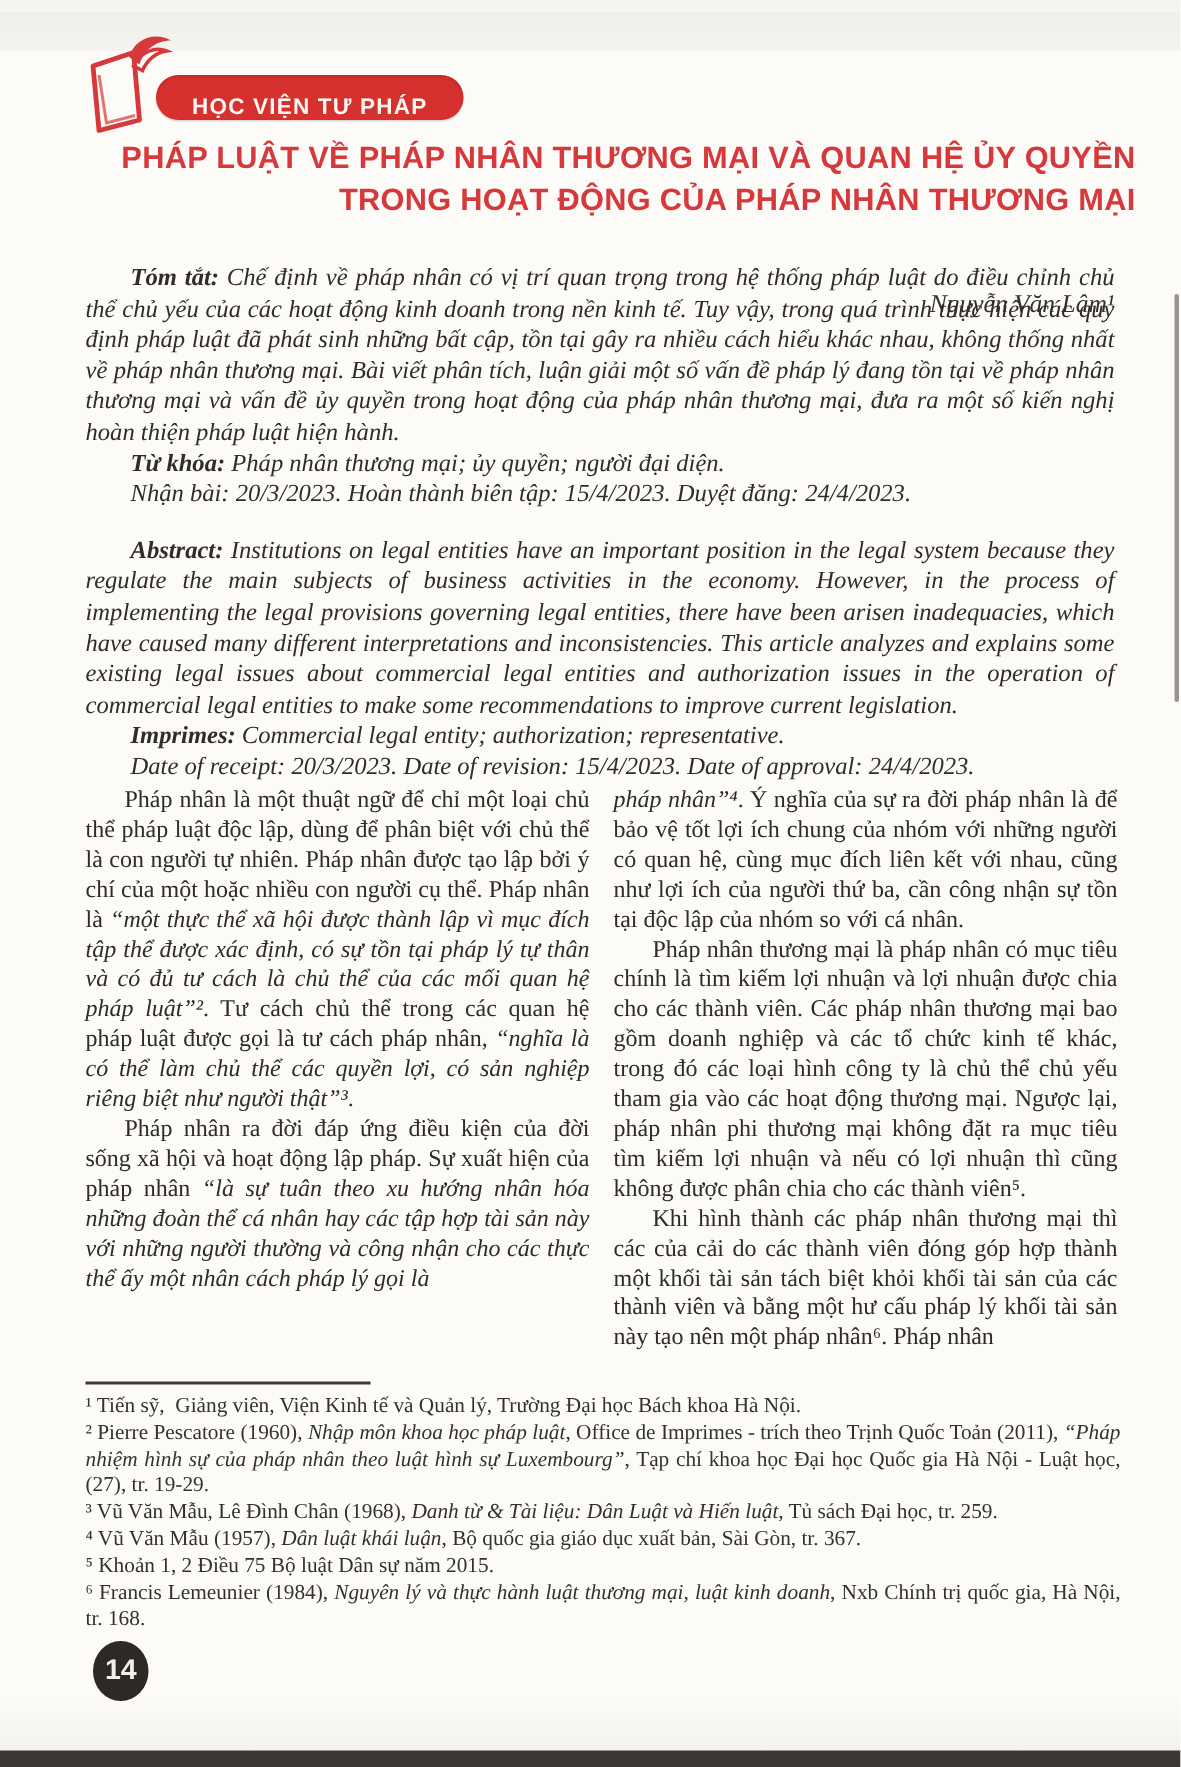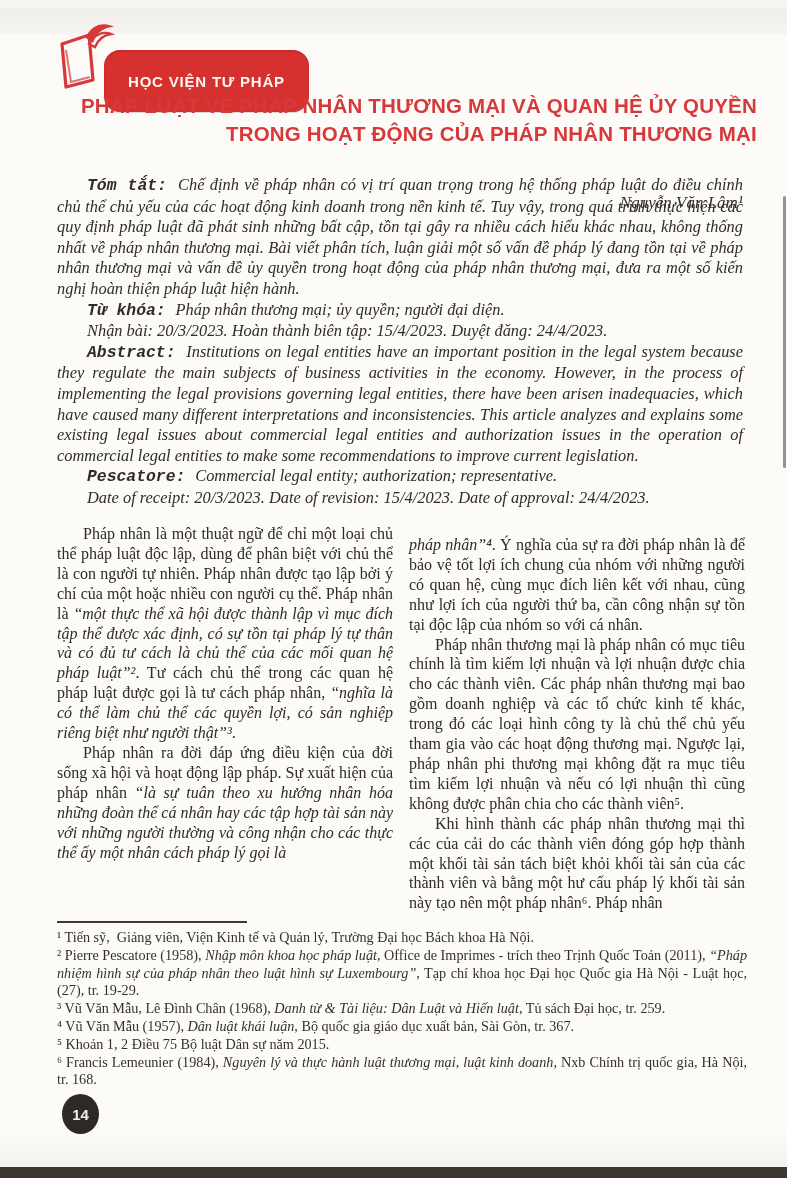--- a/index.html
+++ b/index.html
@@ -14,22 +14,22 @@
   
   .scan-bar-bottom{position:absolute;left:0;right:0;bottom:0;height:11px;background:#3b3733;}
   .scan-line-right{position:absolute;right:1px;top:196px;width:3px;height:272px;background:rgba(72,62,52,.55);border-radius:2px;}
   .scan-haze-top{position:absolute;left:0;right:0;top:8px;height:26px;background:rgba(120,114,105,.05);}
 
   
   .logo{position:absolute;left:56px;top:20px;width:62px;height:70px;}
   .badge{
     position:absolute;left:104px;top:50px;height:30px;
     background:#d6302f;border-radius:16px;
-    display:flex;align-items:center;justify-content:center;
-    padding:16px 24px;box-shadow:0 1px 2px rgba(140,30,30,.35) inset,0 1px 1px rgba(0,0,0,.15);
+    display:flex;align-items:flex-end;justify-content:center;
+    padding:0 24px;box-shadow:0 1px 2px rgba(140,30,30,.35) inset,0 1px 1px rgba(0,0,0,.15);
   }
   .badge span{
     color:#fdf7f2;font-family:"Liberation Sans","DejaVu Sans",sans-serif;
     font-weight:700;font-size:15px;letter-spacing:.8px;white-space:nowrap;
   }
 
   
   .title{
     position:absolute;left:30px;right:30px;top:92px;
     text-align:right;color:#d5393b;
@@ -40,53 +40,53 @@
     position:absolute;right:44px;top:153px;
     font-style:italic;font-size:17px;color:#33302c;margin-top:40px;
   }
 
   
   .front{position:absolute;left:57px;right:44px;top:175px;}
   .front p{
     margin:0;text-align:justify;text-indent:30px;
     font-size:16.4px;line-height:20.6px;color:#2f2c29;
   }
-  .front p.gap{}
+  .front p.gap{margin-top:17px;}
 
   
   .bodycols{position:absolute;left:57px;right:42px;top:524px;display:flex;gap:16px;}
   .col{flex:1 1 0;min-width:0;}
   .col p{
     margin:0;text-align:justify;text-indent:26px;
     font-size:16px;line-height:19.9px;color:#2e2b28;
   }
-  .col p.cont{text-indent:0;margin-top:11px;}
+  .col p.cont{text-indent:0;}
   .col p.bh{letter-spacing:.2px;}
 
   
   .fn-divider{position:absolute;left:57px;top:921px;width:190px;border-top:2.5px solid #3e3a36;}
   .footnotes{position:absolute;left:57px;right:40px;top:929px;}
   .footnotes p{
     margin:0;text-align:justify;
     font-size:14.2px;line-height:17.8px;color:#34312d;
   }
 
   
   .run{white-space:pre-wrap;}
   .run.i{font-style:italic;}
   .run.b{font-weight:700;}
-  .run.bi{font-weight:700;font-style:italic;font-family:Liberation Mono, monospace;}
+  .run.bi{font-weight:700;font-style:italic;}
 
   
   .pagebadge{
     position:absolute;left:62px;top:1094px;width:37px;height:40px;
     background:#2d2925;border-radius:50%;
     display:flex;align-items:center;justify-content:center;
     color:#f3efe7;font-family:"Liberation Sans","DejaVu Sans",sans-serif;
-    font-weight:700;font-size:15px;
+    font-weight:700;font-size:19px;
   }
 </style>
 </head>
 <body>
 
 <div class="page">
 
   <div class="scan-haze-top"></div>
   <div class="scan-line-right"></div>
 
@@ -106,40 +106,40 @@
     <span>TRONG HOẠT ĐỘNG CỦA PHÁP NHÂN THƯƠNG MẠI</span>
   </div>
 
   <div class="author">Nguyễn Văn Lâm¹</div>
 
   <div class="front">
       <p><span class="run bi">Tóm tắt: </span><span class="run i">Chế định về pháp nhân có vị trí quan trọng trong hệ thống pháp luật do điều chỉnh chủ thể chủ yếu của các hoạt động kinh doanh trong nền kinh tế. Tuy vậy, trong quá trình thực hiện các quy định pháp luật đã phát sinh những bất cập, tồn tại gây ra nhiều cách hiểu khác nhau, không thống nhất về pháp nhân thương mại. Bài viết phân tích, luận giải một số vấn đề pháp lý đang tồn tại về pháp nhân thương mại và vấn đề ủy quyền trong hoạt động của pháp nhân thương mại, đưa ra một số kiến nghị hoàn thiện pháp luật hiện hành.</span></p>
       <p><span class="run bi">Từ khóa: </span><span class="run i">Pháp nhân thương mại; ủy quyền; người đại diện.</span></p>
       <p><span class="run i">Nhận bài: 20/3/2023. Hoàn thành biên tập: 15/4/2023. Duyệt đăng: 24/4/2023.</span></p>
       <p class="gap"><span class="run bi">Abstract: </span><span class="run i">Institutions on legal entities have an important position in the legal system because they regulate the main subjects of business activities in the economy. However, in the process of implementing the legal provisions governing legal entities, there have been arisen inadequacies, which have caused many different interpretations and inconsistencies. This article analyzes and explains some existing legal issues about commercial legal entities and authorization issues in the operation of commercial legal entities to make some recommendations to improve current legislation.</span></p>
-      <p><span class="run bi">Pescatore: </span><span class="run i">Commercial legal entity; authorization; representative.</span></p>
+      <p><span class="run bi">Imprimes: </span><span class="run i">Commercial legal entity; authorization; representative.</span></p>
       <p><span class="run i">Date of receipt: 20/3/2023. Date of revision: 15/4/2023. Date of approval: 24/4/2023.</span></p>
     </div>
 
   <div class="bodycols">
     <div class="col">
         <p><span class="run n">Pháp nhân là một thuật ngữ để chỉ một loại chủ thể pháp luật độc lập, dùng để phân biệt với chủ thể là con người tự nhiên. Pháp nhân được tạo lập bởi ý chí của một hoặc nhiều con người cụ thể. Pháp nhân là </span><span class="run i">“một thực thể xã hội được thành lập vì mục đích tập thể được xác định, có sự tồn tại pháp lý tự thân và có đủ tư cách là chủ thể của các mối quan hệ pháp luật”²</span><span class="run n">. Tư cách chủ thể trong các quan hệ pháp luật được gọi là tư cách pháp nhân, </span><span class="run i">“nghĩa là có thể làm chủ thể các quyền lợi, có sản nghiệp riêng biệt như người thật”³</span><span class="run n">.</span></p>
         <p><span class="run n">Pháp nhân ra đời đáp ứng điều kiện của đời sống xã hội và hoạt động lập pháp. Sự xuất hiện của pháp nhân </span><span class="run i">“là sự tuân theo xu hướng nhân hóa những đoàn thể cá nhân hay các tập hợp tài sản này với những người thường và công nhận cho các thực thể ấy một nhân cách pháp lý gọi là</span></p>
       </div>
     <div class="col">
         <p class="cont"><span class="run i">pháp nhân”⁴</span><span class="run n">. Ý nghĩa của sự ra đời pháp nhân là để bảo vệ tốt lợi ích chung của nhóm với những người có quan hệ, cùng mục đích liên kết với nhau, cũng như lợi ích của người thứ ba, cần công nhận sự tồn tại độc lập của nhóm so với cá nhân.</span></p>
         <p><span class="run n">Pháp nhân thương mại là pháp nhân có mục tiêu chính là tìm kiếm lợi nhuận và lợi nhuận được chia cho các thành viên. Các pháp nhân thương mại bao gồm doanh nghiệp và các tổ chức kinh tế khác, trong đó các loại hình công ty là chủ thể chủ yếu tham gia vào các hoạt động thương mại. Ngược lại, pháp nhân phi thương mại không đặt ra mục tiêu tìm kiếm lợi nhuận và nếu có lợi nhuận thì cũng không được phân chia cho các thành viên⁵.</span></p>
         <p><span class="run n">Khi hình thành các pháp nhân thương mại thì các của cải do các thành viên đóng góp hợp thành một khối tài sản tách biệt khỏi khối tài sản của các thành viên và bằng một hư cấu pháp lý khối tài sản này tạo nên một pháp nhân⁶. Pháp nhân</span></p>
       </div>
   </div>
 
   <div class="fn-divider"></div>
   <div class="footnotes">
       <p><span class="run n">¹ Tiến sỹ,  Giảng viên, Viện Kinh tế và Quản lý, Trường Đại học Bách khoa Hà Nội.</span></p>
-      <p><span class="run n">² Pierre Pescatore (1958), </span><span class="run i">Nhập môn khoa học pháp luật</span><span class="run n">, Office de Imprimes - trích theo Trịnh Quốc Toản (2011), </span><span class="run i">“Pháp nhiệm hình sự của pháp nhân theo luật hình sự Luxembourg”</span><span class="run n">, Tạp chí khoa học Đại học Quốc gia Hà Nội - Luật học, (27), tr. 19-29.</span></p>
+      <p><span class="run n">² Pierre Pescatore (1960), </span><span class="run i">Nhập môn khoa học pháp luật</span><span class="run n">, Office de Imprimes - trích theo Trịnh Quốc Toản (2011), </span><span class="run i">“Pháp nhiệm hình sự của pháp nhân theo luật hình sự Luxembourg”</span><span class="run n">, Tạp chí khoa học Đại học Quốc gia Hà Nội - Luật học, (27), tr. 19-29.</span></p>
       <p><span class="run n">³ Vũ Văn Mẫu, Lê Đình Chân (1968), </span><span class="run i">Danh từ &amp; Tài liệu: Dân Luật và Hiến luật</span><span class="run n">, Tủ sách Đại học, tr. 259.</span></p>
       <p><span class="run n">⁴ Vũ Văn Mẫu (1957), </span><span class="run i">Dân luật khái luận</span><span class="run n">, Bộ quốc gia giáo dục xuất bản, Sài Gòn, tr. 367.</span></p>
       <p><span class="run n">⁵ Khoản 1, 2 Điều 75 Bộ luật Dân sự năm 2015.</span></p>
       <p><span class="run n">⁶ Francis Lemeunier (1984), </span><span class="run i">Nguyên lý và thực hành luật thương mại, luật kinh doanh</span><span class="run n">, Nxb Chính trị quốc gia, Hà Nội, tr. 168.</span></p>
     </div>
 
   <div class="pagebadge">
     <span>14</span>
   </div>
 

